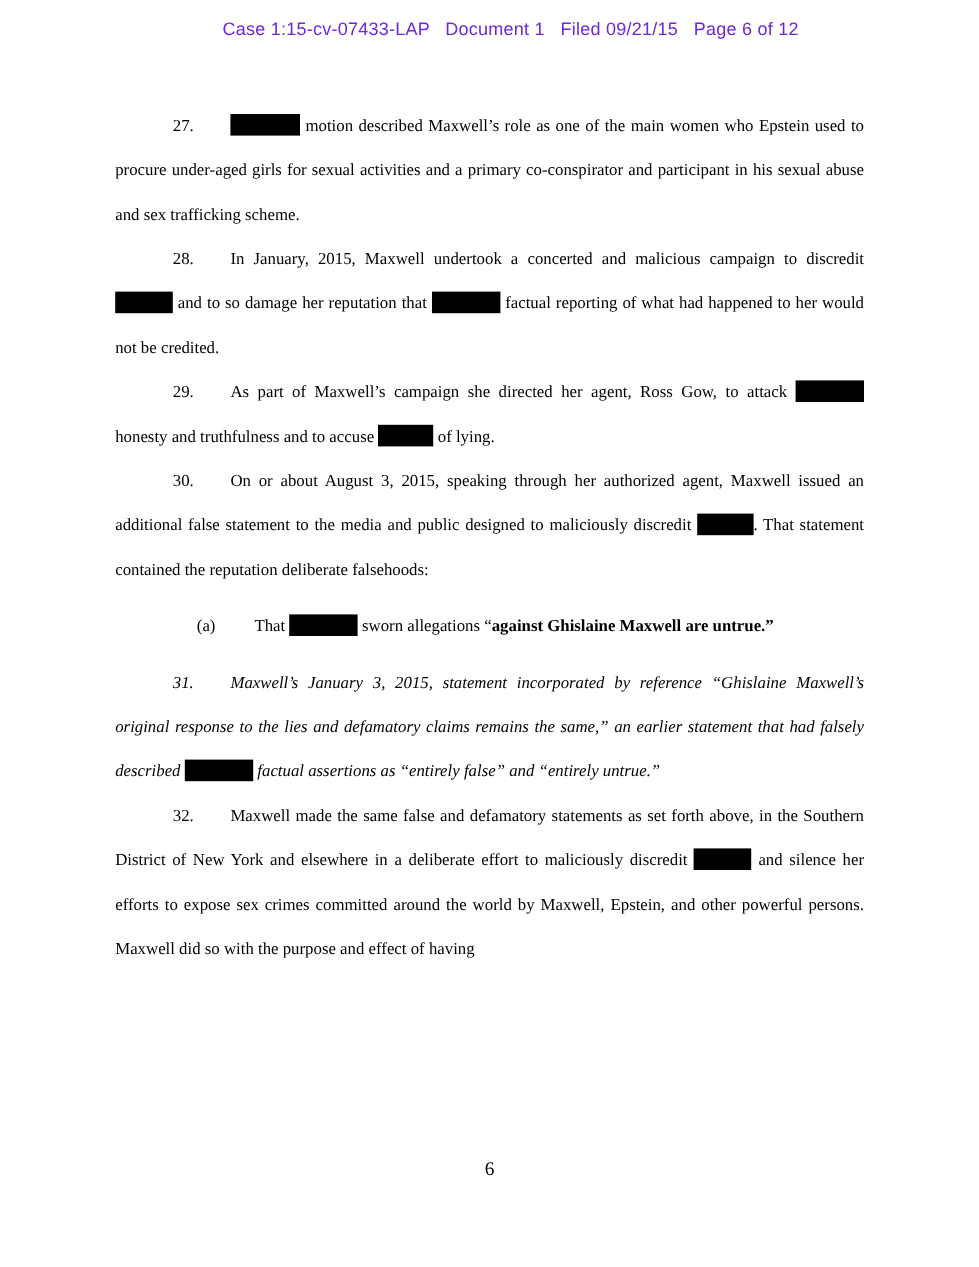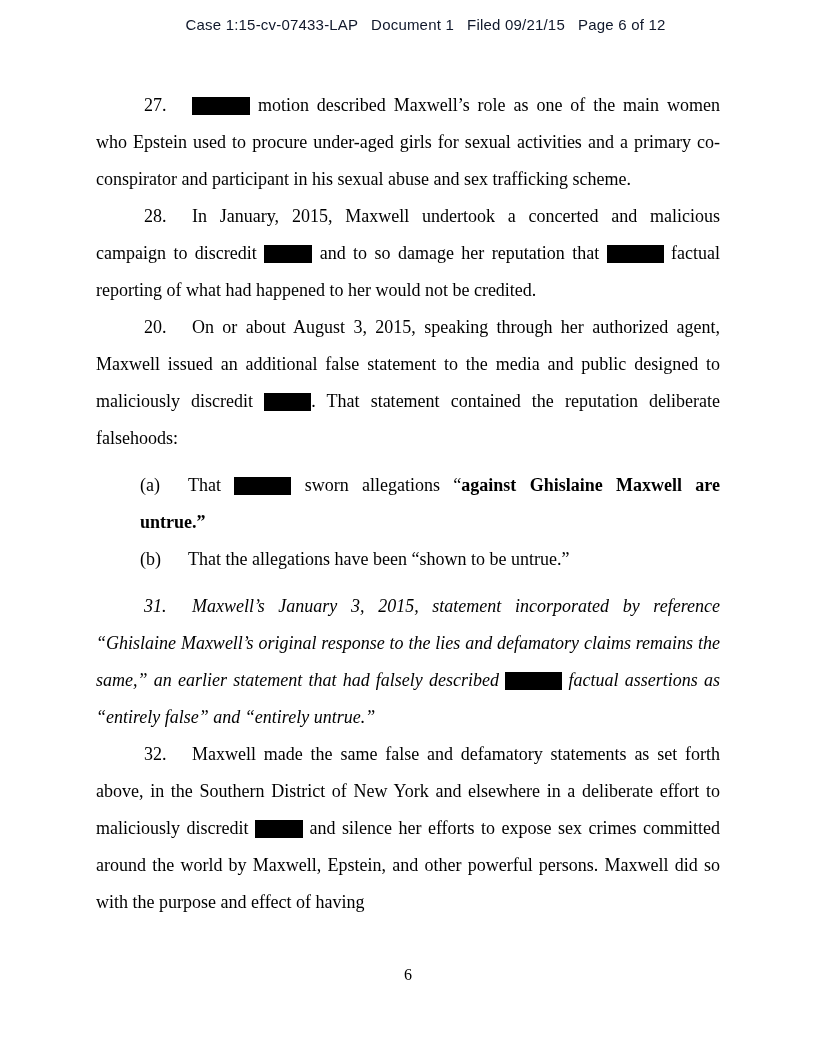--- a/index.html
+++ b/index.html
@@ -21,29 +21,29 @@
     top: 16px; left: 0; width: 100%;
     text-align: center;
     font-family: "Liberation Sans", sans-serif;
     font-size: 15px;
     white-space: pre;
     letter-spacing: 0.2px;
   }
   .content {
     position: absolute;
     top: 87px; left: 96px; width: 624px;
-    font-size: 18px;
+    font-size: 14px;
     line-height: 37px;
   }
   .para {
     text-align: justify;
     text-indent: 48px;
   }
   .sub-para {
-    margin-left: 44px;
+    margin-left: 68px;
     text-align: justify;
   }
   .para + .sub-para { margin-top: 10px; }
   .sub-para + .para { margin-top: 10px; font-style: italic; }
   .num {
     display: inline-block;
     width: 48px;
     text-indent: 0;
   }
   .redaction {
@@ -58,26 +58,26 @@
     position: absolute;
     top: 966px; left: 0; width: 100%;
     text-align: center;
     font-size: 16px;
   }
 </style>
 </head>
 <body>
 
 <div class="page">
-  <div class="stamp-header" style="color: #0f172a; padding-left: 35px;">Case 1:15-cv-07433-LAP   Document 1   Filed 09/21/15   Page 6 of 12</div>
+  <div class="stamp-header" style="color: #6d28d9; padding-left: 35px;">Case 1:15-cv-07433-LAP   Document 1   Filed 09/21/15   Page 6 of 12</div>
 
   <div class="content">
       <div class="para"><span class="num">27.</span><span class="redaction" style="width: 58px;"></span><span class=""> motion described Maxwell’s role as one of the main women who Epstein used to procure under-aged girls for sexual activities and a primary co-conspirator and participant in his sexual abuse and sex trafficking scheme.</span></div>
       <div class="para"><span class="num">28.</span><span class="">In January, 2015, Maxwell undertook a concerted and malicious campaign to discredit </span><span class="redaction" style="width: 48px;"></span><span class=""> and to so damage her reputation that </span><span class="redaction" style="width: 57px;"></span><span class=""> factual reporting of what had happened to her would not be credited.</span></div>
-      <div class="para"><span class="num">20.</span><span class="">On or about August 3, 2015, speaking through her authorized agent, Maxwell issued an additional false statement to the media and public designed to maliciously discredit </span><span class="redaction" style="width: 47px;"></span><span class="">.  That statement contained the reputation deliberate falsehoods:</span></div>
+      <div class="para"><span class="num">29.</span><span class="">As part of Maxwell’s campaign she directed her agent, Ross Gow, to attack </span><span class="redaction" style="width: 57px;"></span><span class=""> honesty and truthfulness and to accuse </span><span class="redaction" style="width: 46px;"></span><span class=""> of lying.</span></div>
+      <div class="para"><span class="num">30.</span><span class="">On or about August 3, 2015, speaking through her authorized agent, Maxwell issued an additional false statement to the media and public designed to maliciously discredit </span><span class="redaction" style="width: 47px;"></span><span class="">.  That statement contained the reputation deliberate falsehoods:</span></div>
       <div class="sub-para"><span class="num">(a)</span><span class="">That </span><span class="redaction" style="width: 57px;"></span><span class=""> sworn allegations “</span><span class="bold ">against Ghislaine Maxwell are untrue.”</span></div>
-      <div class="sub-para"><span class="num">(b)</span><span class="">That the allegations have been “shown to be untrue.”</span></div>
       <div class="para"><span class="num">31.</span><span class="">Maxwell’s January 3, 2015, statement incorporated by reference “Ghislaine Maxwell’s original response to the lies and defamatory claims remains the same,” an earlier statement that had falsely described </span><span class="redaction" style="width: 57px;"></span><span class=""> factual assertions as “entirely false” and “entirely untrue.”</span></div>
       <div class="para"><span class="num">32.</span><span class="">Maxwell made the same false and defamatory statements as set forth above, in the Southern District of New York and elsewhere in a deliberate effort to maliciously discredit </span><span class="redaction" style="width: 48px;"></span><span class=""> and silence her efforts to expose sex crimes committed around the world by Maxwell, Epstein, and other powerful persons.  Maxwell did so with the purpose and effect of having</span></div>
     </div>
 
   <div class="page-number">6</div>
 </div>
 
 </body></html>

